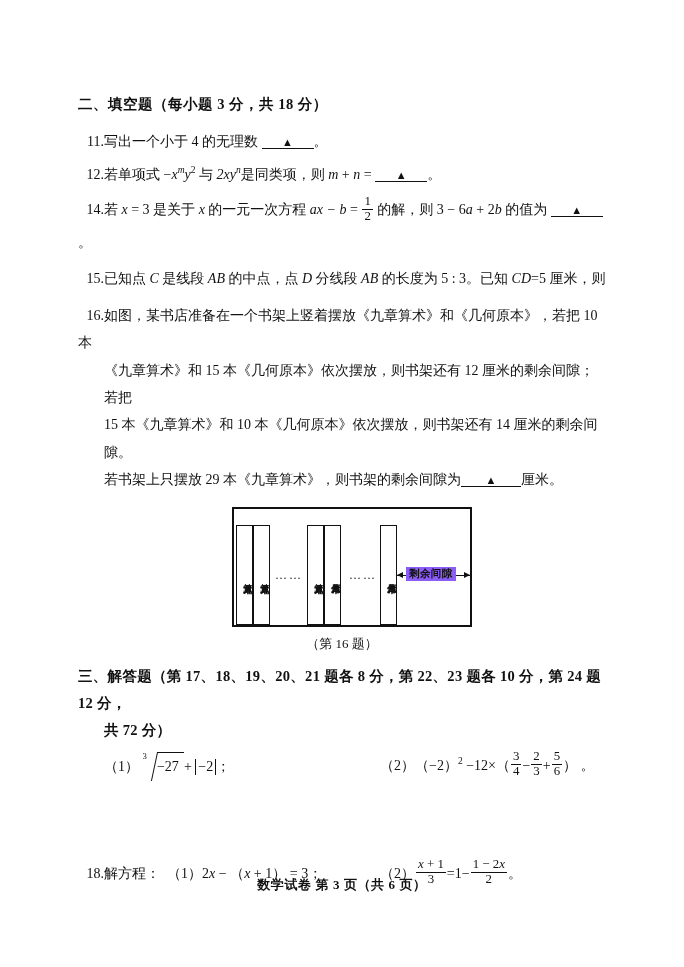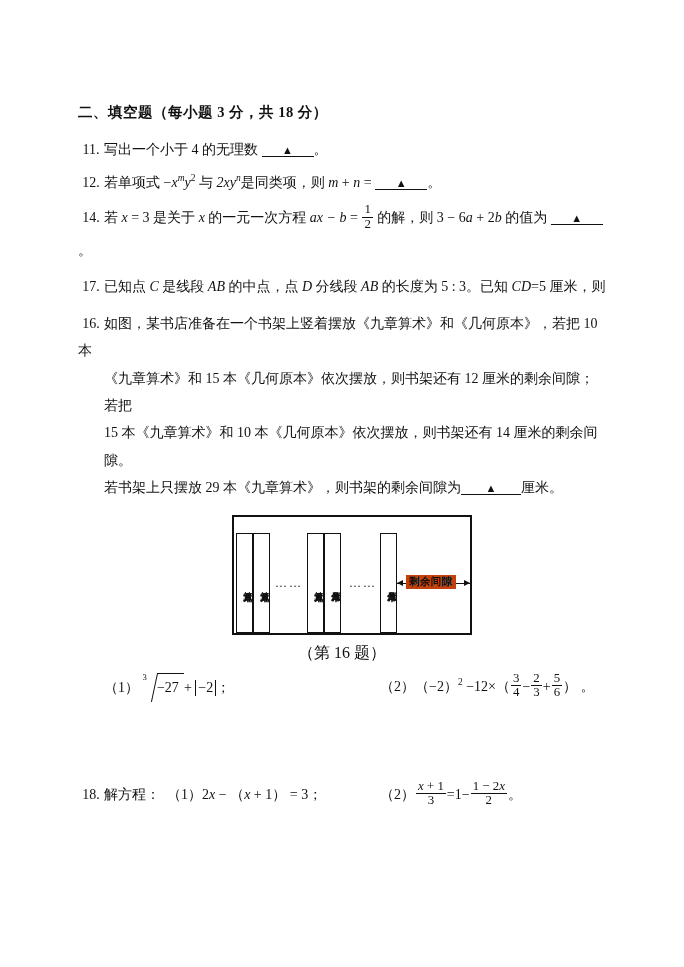--- a/index.html
+++ b/index.html
@@ -10,21 +10,21 @@
   body {
     width: 684px;
     height: 967px;
     position: relative;
     font-family: "Liberation Serif", "DejaVu Serif", serif;
     color: #111111;
     overflow: hidden;
   }
   .page {
     position: absolute;
-    left: 0; top: 16px;
+    left: 0; top: 8px;
     width: 684px;
     height: 768px;
   }
   .content {
     position: absolute;
     left: 78px;
     top: 86px;
     width: 528px;
   }
 
@@ -45,21 +45,21 @@
   }
   .q {
     font-size: 14px;
     line-height: 1.95;
     margin: 0 0 6px 0;
     position: relative;
   }
   .q-num {
     display: inline-block;
     width: 26px;
-    text-align: center;
+    text-align: right;
   }
   .q-body {
     display: inline;
   }
   .indent {
     display: block;
     padding-left: 26px;
   }
   .mi { font-style: italic; font-family: "Liberation Serif", serif; }
   sup { font-size: 0.68em; vertical-align: super; line-height: 0; }
@@ -157,21 +157,21 @@
     font-size: 12px;
     letter-spacing: 2px;
     color: #111;
     line-height: 1;
   }
   .gap-label {
     position: absolute;
     font-size: 10.5px;
     font-weight: bold;
     letter-spacing: 0.4px;
-    background: #c2410c;
+    background: #8b5cf6;
     padding: 0 3px;
     white-space: nowrap;
   }
   .arrow-line {
     position: absolute;
     height: 1.3px;
     background: #111;
   }
   .arrow-head {
     position: absolute;
@@ -180,21 +180,21 @@
     border-bottom: 3.6px solid transparent;
   }
   .ah-left { border-right: 6px solid #111; }
   .ah-right { border-left: 6px solid #111; }
 
   .fig-cap {
     position: absolute;
     left: 0; right: 0;
     top: 128px;
     text-align: center;
-    font-size: 16px;
+    font-size: 13px;
   }
 
   
   .two-col {
     position: relative;
     font-size: 14px;
     line-height: 2.0;
     margin: 0;
   }
   .col-r {
@@ -230,21 +230,21 @@
     <div class="q">
       <span class="q-num">12.</span><span class="q-body"><span>若单项式</span> −<span class="mi">x</span><sup class="mi">m</sup><span class="mi">y</span><sup>2</sup> <span>与</span> <span class="mi">2xy</span><sup class="mi">n</sup><span>是同类项，则</span> <span class="mi">m</span> <span>+</span> <span class="mi">n</span> <span>=</span> <span class="blank"><span class="tri">▲</span></span><span>。</span></span>
     </div>
 
 
     <div class="q" style="line-height:2.3;">
       <span class="q-num">14.</span><span class="q-body"><span>若 </span><span class="mi">x</span><span> = 3 是关于 </span><span class="mi">x</span><span> 的一元一次方程 </span><span class="mi">ax − b</span> <span>=</span> <span class="frac"><span class="num">1</span><span class="den">2</span></span><span> 的解，则 3 − 6</span><span class="mi">a</span><span> + 2</span><span class="mi">b</span><span> 的值为</span>&nbsp;<span class="blank"><span class="tri">▲</span></span><span>。</span></span>
     </div>
 
     <div class="q">
-      <span class="q-num">17.</span><span class="q-body"><span>已知点 </span><span class="mi">C</span><span> 是线段 </span><span class="mi">AB</span><span> 的中点，点 </span><span class="mi">D</span><span> 分线段 </span><span class="mi">AB</span><span> 的长度为 5 : 3。已知 </span><span class="mi">CD</span><span>=5 厘米，则</span></span>
+      <span class="q-num">15.</span><span class="q-body"><span>已知点 </span><span class="mi">C</span><span> 是线段 </span><span class="mi">AB</span><span> 的中点，点 </span><span class="mi">D</span><span> 分线段 </span><span class="mi">AB</span><span> 的长度为 5 : 3。已知 </span><span class="mi">CD</span><span>=5 厘米，则</span></span>
     </div>
 
     <div class="q" style="margin-top:10px;">
       <span class="q-num">16.</span><span class="q-body">如图，某书店准备在一个书架上竖着摆放《九章算术》和《几何原本》，若把 10 本</span>
       <span class="indent">《九章算术》和 15 本《几何原本》依次摆放，则书架还有 12 厘米的剩余间隙；若把</span>
       <span class="indent">15 本《九章算术》和 10 本《几何原本》依次摆放，则书架还有 14 厘米的剩余间隙。</span>
       <span class="indent"><span>若书架上只摆放 29 本《九章算术》，则书架的剩余间隙为</span><span class="blank blank-w"><span class="tri">▲</span></span><span>厘米。</span></span>
     </div>
 
     <div class="fig-wrap">
@@ -273,29 +273,34 @@
           </div>
 
         <div class="arrow-line" style="left:163px; top:66px; width:73px;"></div>
         <div class="arrow-head ah-left" style="left:163px; top:62.8px;"></div>
         <div class="arrow-head ah-right" style="left:230px; top:62.8px;"></div>
         <div class="gap-label" style="left:172px; top:58px;">剩余间隙</div>
       </div>
       <div class="fig-cap">（第 16 题）</div>
     </div>
 
+    <div class="sec-head-3" style="margin-top:6px;">
+      <span>三、解答题（第 17、18、19、20、21 题各 8 分，第 22、23 题各 10 分，第 24 题 12 分，</span>
+      <span class="indent">共 72 分）</span>
+    </div>
 
 
     <div class="two-col" style="padding-left:26px; margin-top:8px; height:46px;">
       <span class="col-l"><span>（1）</span>&nbsp;<span class="croot"><span class="idx">3</span><span class="rad"><span>−27</span></span></span> <span>+</span> <span class="abs">−2</span><span>；</span></span>
 
       <span class="col-r"><span>（2）</span><span>（−2）</span><sup>2</sup> <span>−12×（</span><span class="frac"><span class="num">3</span><span class="den">4</span></span><span>−</span><span class="frac"><span class="num">2</span><span class="den">3</span></span><span>+</span><span class="frac"><span class="num">5</span><span class="den">6</span></span><span>）</span> <span>。</span></span>
     </div>
 
     <div class="two-col" style="margin-top:62px; height:46px;">
       <span class="col-l"><span class="q-num">18.</span><span>解方程：</span>&nbsp;&nbsp;<span>（1）</span><span>2</span><span class="mi">x</span><span> − （</span><span class="mi">x</span><span> + 1） = 3</span><span>；</span></span>
 
       <span class="col-r"><span>（2）</span><span class="frac"><span class="num"><span class="mi">x</span><span> + 1</span></span><span class="den">3</span></span><span>=</span><span>1</span><span>−</span><span class="frac"><span class="num"><span>1 − 2</span><span class="mi">x</span></span><span class="den">2</span></span><span>。</span></span>
     </div>
 
   </div>
 
+  <div class="footer">数学试卷  第 3 页（共 6 页）</div>
 </div>
 
 </body></html>

